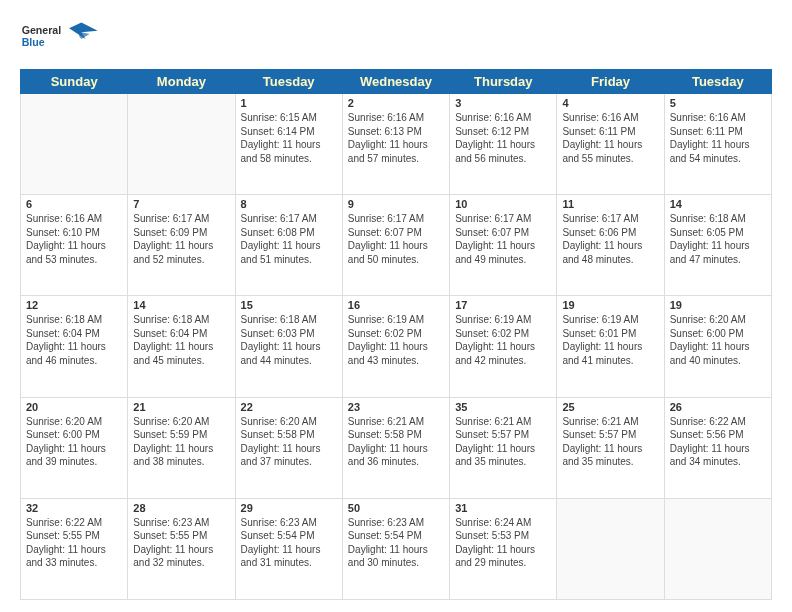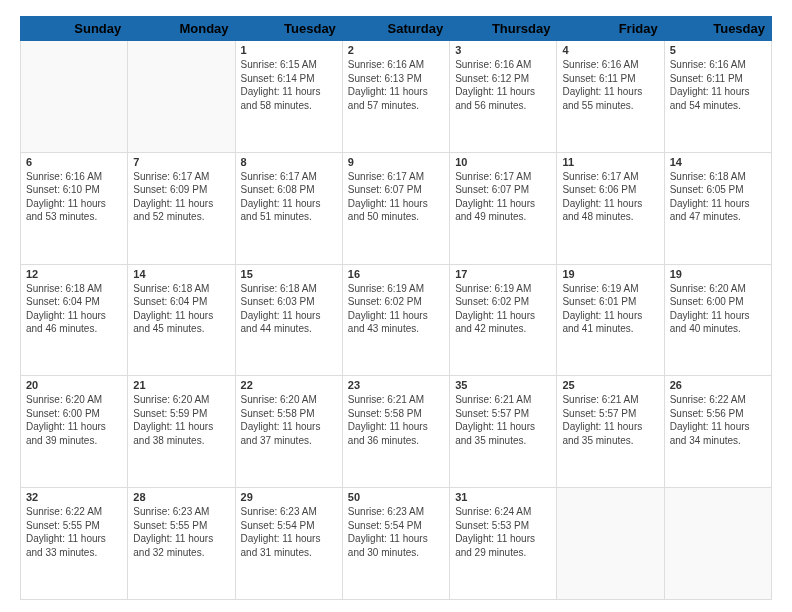--- a/index.html
+++ b/index.html
@@ -37,22 +37,22 @@
     }
     .calendar {
       flex: 1;
       border: 1px solid #ccc;
       border-collapse: collapse;
       width: 100%;
       table-layout: fixed;
     }
     .calendar th {
       background: #1a6aad;
-      color: #000000;
-      text-align: right;
+      color: #fef9c3;
+      text-align: center;
       padding: 4px 6px;
       font-size: 13px;
       border: 1px solid #1a6aad;
     }
     .calendar td {
       border: 1px solid #ddd;
       vertical-align: top;
       padding: 3px 5px;
       font-size: 9.5px;
       color: #333;
@@ -80,28 +80,45 @@
     }
     .logo-svg {
       width: 90px;
       height: 45px;
     }
   </style>
 </head>
 <body>
 
 <div class="page">
+  <div class="header">
+    <div class="logo-container">
+      <svg class="logo-svg" viewBox="0 0 110 55">
+
+        <text x="2" y="22" font-family="Arial" font-size="13" font-weight="bold" fill="#333">General</text>
+
+        <text x="2" y="37" font-family="Arial" font-size="13" font-weight="bold" fill="#1a6aad">Blue</text>
+
+        <polygon points="75,8 95,18 75,20 80,28 60,15" fill="#1a6aad"></polygon>
+        <polygon points="75,20 85,22 75,28 72,24" fill="#1a6aad" opacity="0.7"></polygon>
+      </svg>
+    </div>
+    <div class="title-area">
+      <div class="month-title"></div>
+      <div class="subtitle"></div>
+    </div>
+  </div>
 
   <table class="calendar">
     <thead>
       <tr>
         <th>Sunday</th>
         <th>Monday</th>
         <th>Tuesday</th>
-        <th>Saturday</th>
+        <th>Wednesday</th>
         <th>Thursday</th>
         <th>Friday</th>
         <th>Tuesday</th>
       </tr>
     </thead>
     <tbody id="calendar-body">
     <tr>
           <td class="empty"></td>
           <td class="empty"></td>
           <td>

